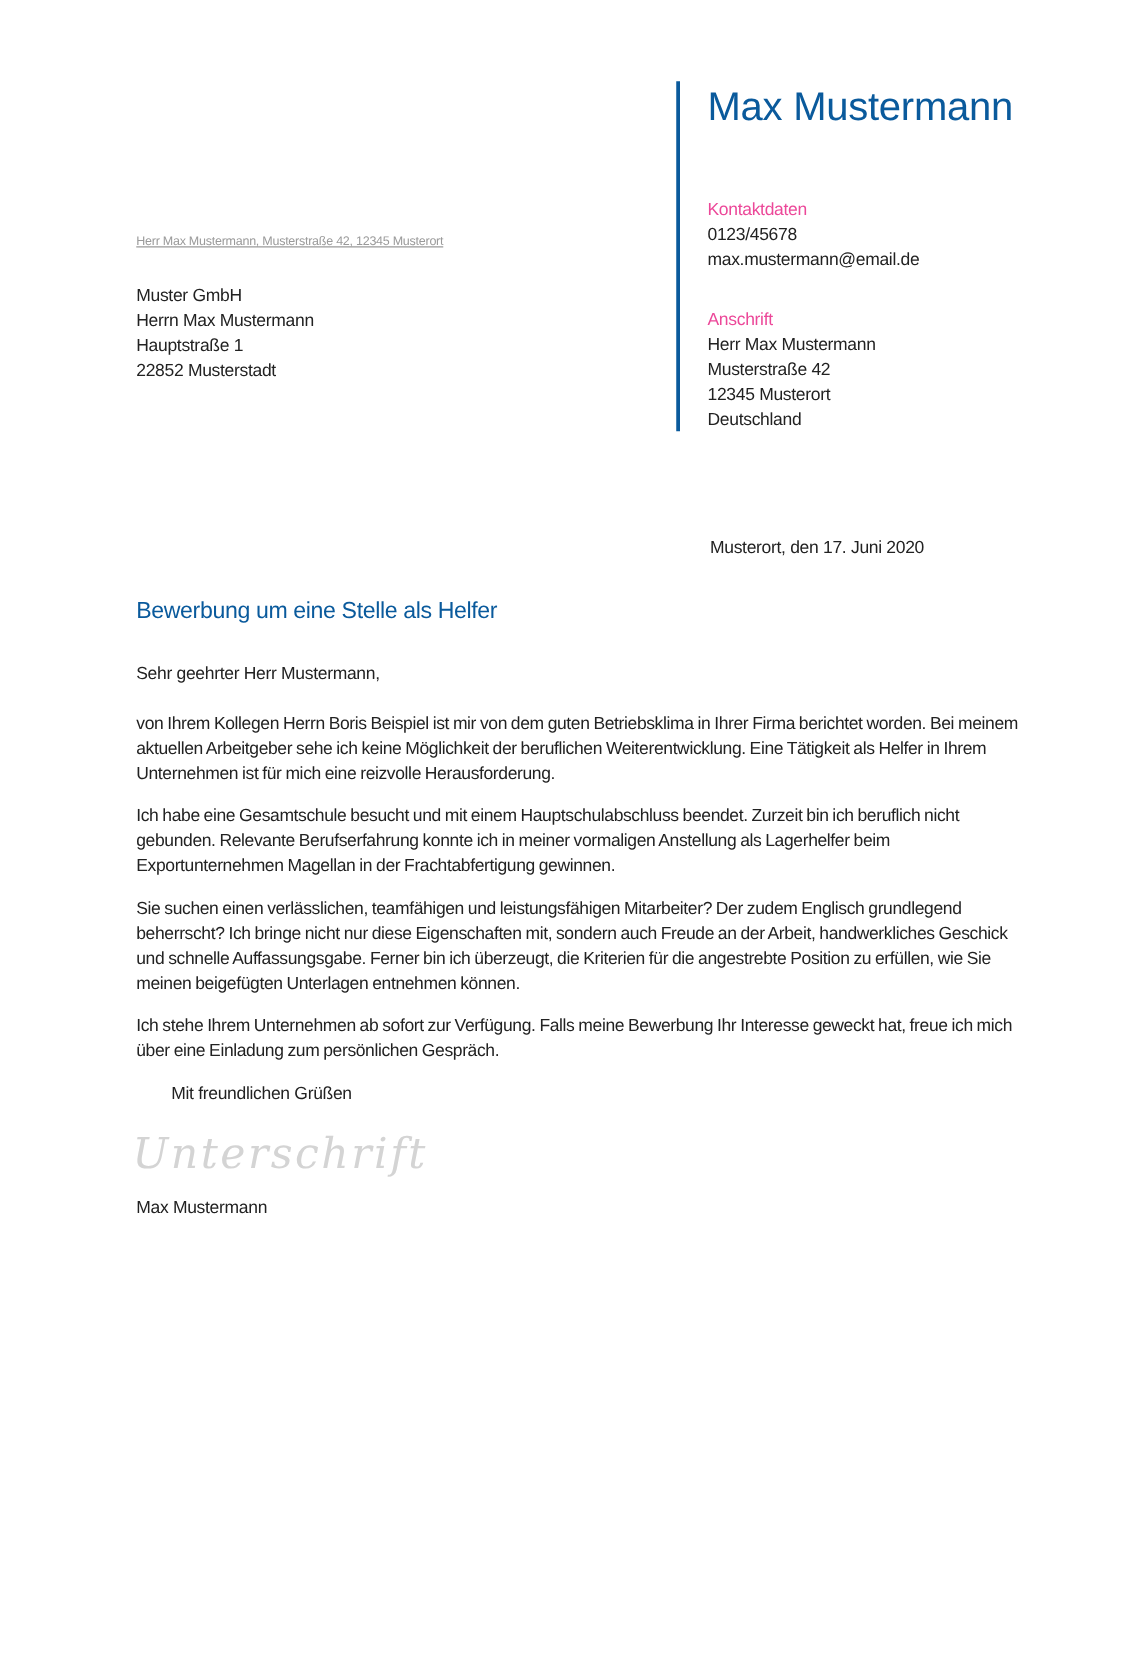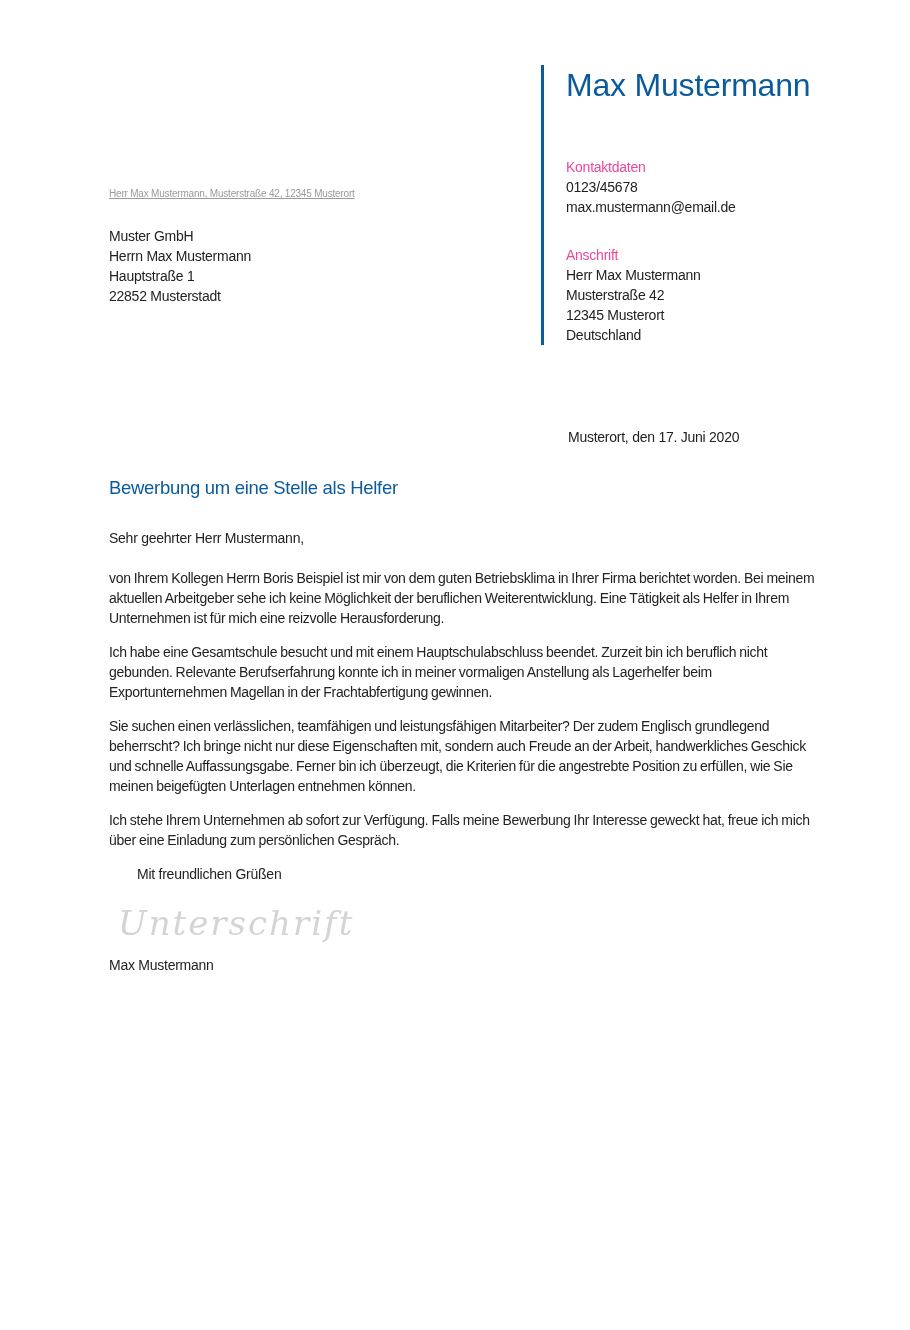--- a/index.html
+++ b/index.html
@@ -18,21 +18,21 @@
     .address { left: 566px; top: 245px; }
     .date { left: 568px; top: 427px; }
     .subject { left: 109px; top: 476px; font-size: 18.5px; line-height: 24px; color: #0a5a9c; letter-spacing: -0.3px; white-space: nowrap; text-align: right; }
     .salutation { left: 109px; top: 528px; }
     .para { position: absolute; left: 109px; width: 720px; font-size: 14px; line-height: 20px; letter-spacing: -0.3px; word-spacing: -0.5px; }
     .p1 { top: 568px; }
     .p2 { top: 642px; }
     .p3 { top: 716px; }
     .p4 { top: 810px; }
     .closing { left: 109px; top: 864px; margin-left: 28px; }
-    .signature { left: 118px; top: 898px; font-family: "DejaVu Serif", serif; font-style: italic; font-size: 34px; line-height: 50px; color: #d4d4d4; letter-spacing: 2px; white-space: nowrap; }
+    .signature { left: 106px; top: 898px; font-family: "DejaVu Serif", serif; font-style: italic; font-size: 34px; line-height: 50px; color: #d4d4d4; letter-spacing: 2px; white-space: nowrap; }
     .signer { left: 109px; top: 955px; }
   </style>
 </head>
 <body>
 
 <div class="abs blue-bar"></div>
 <div class="abs name">Max Mustermann</div>
 
 <div class="abs txt contact">
   <div class="label">Kontaktdaten</div>

